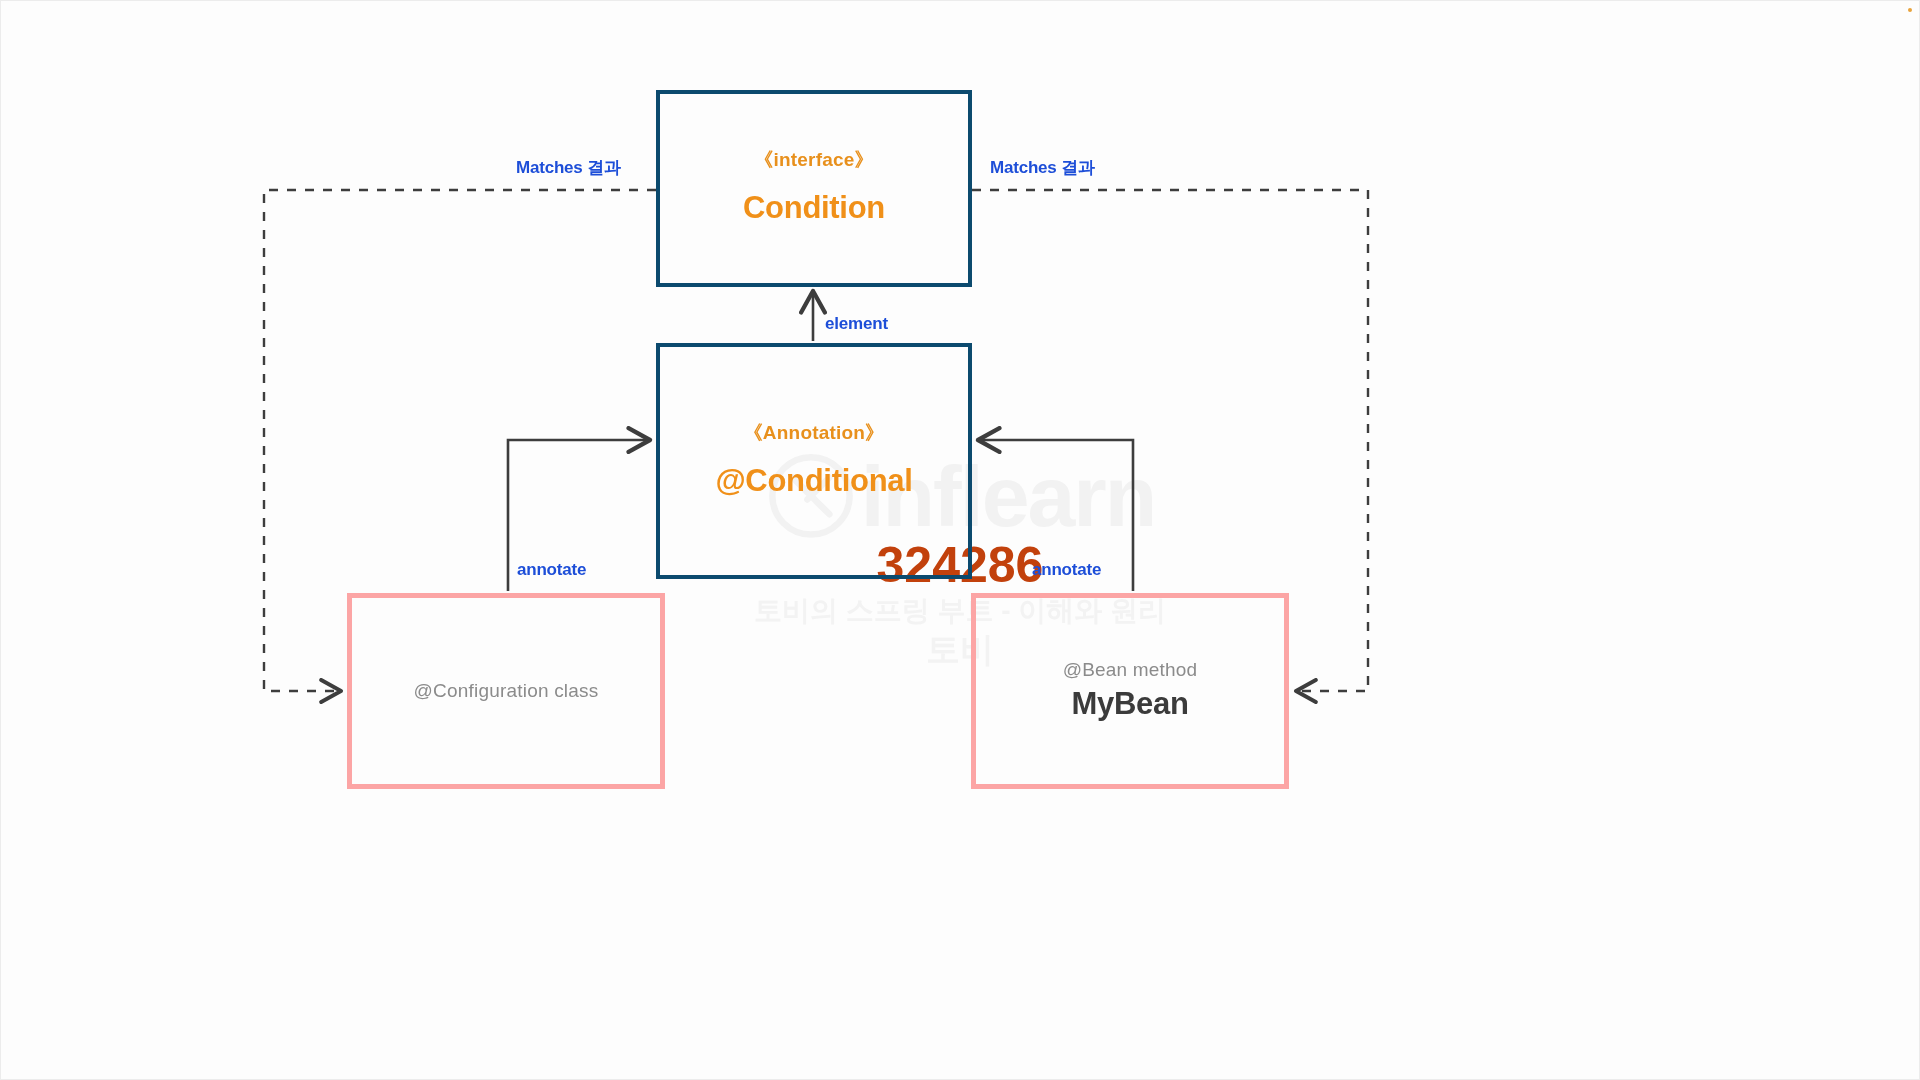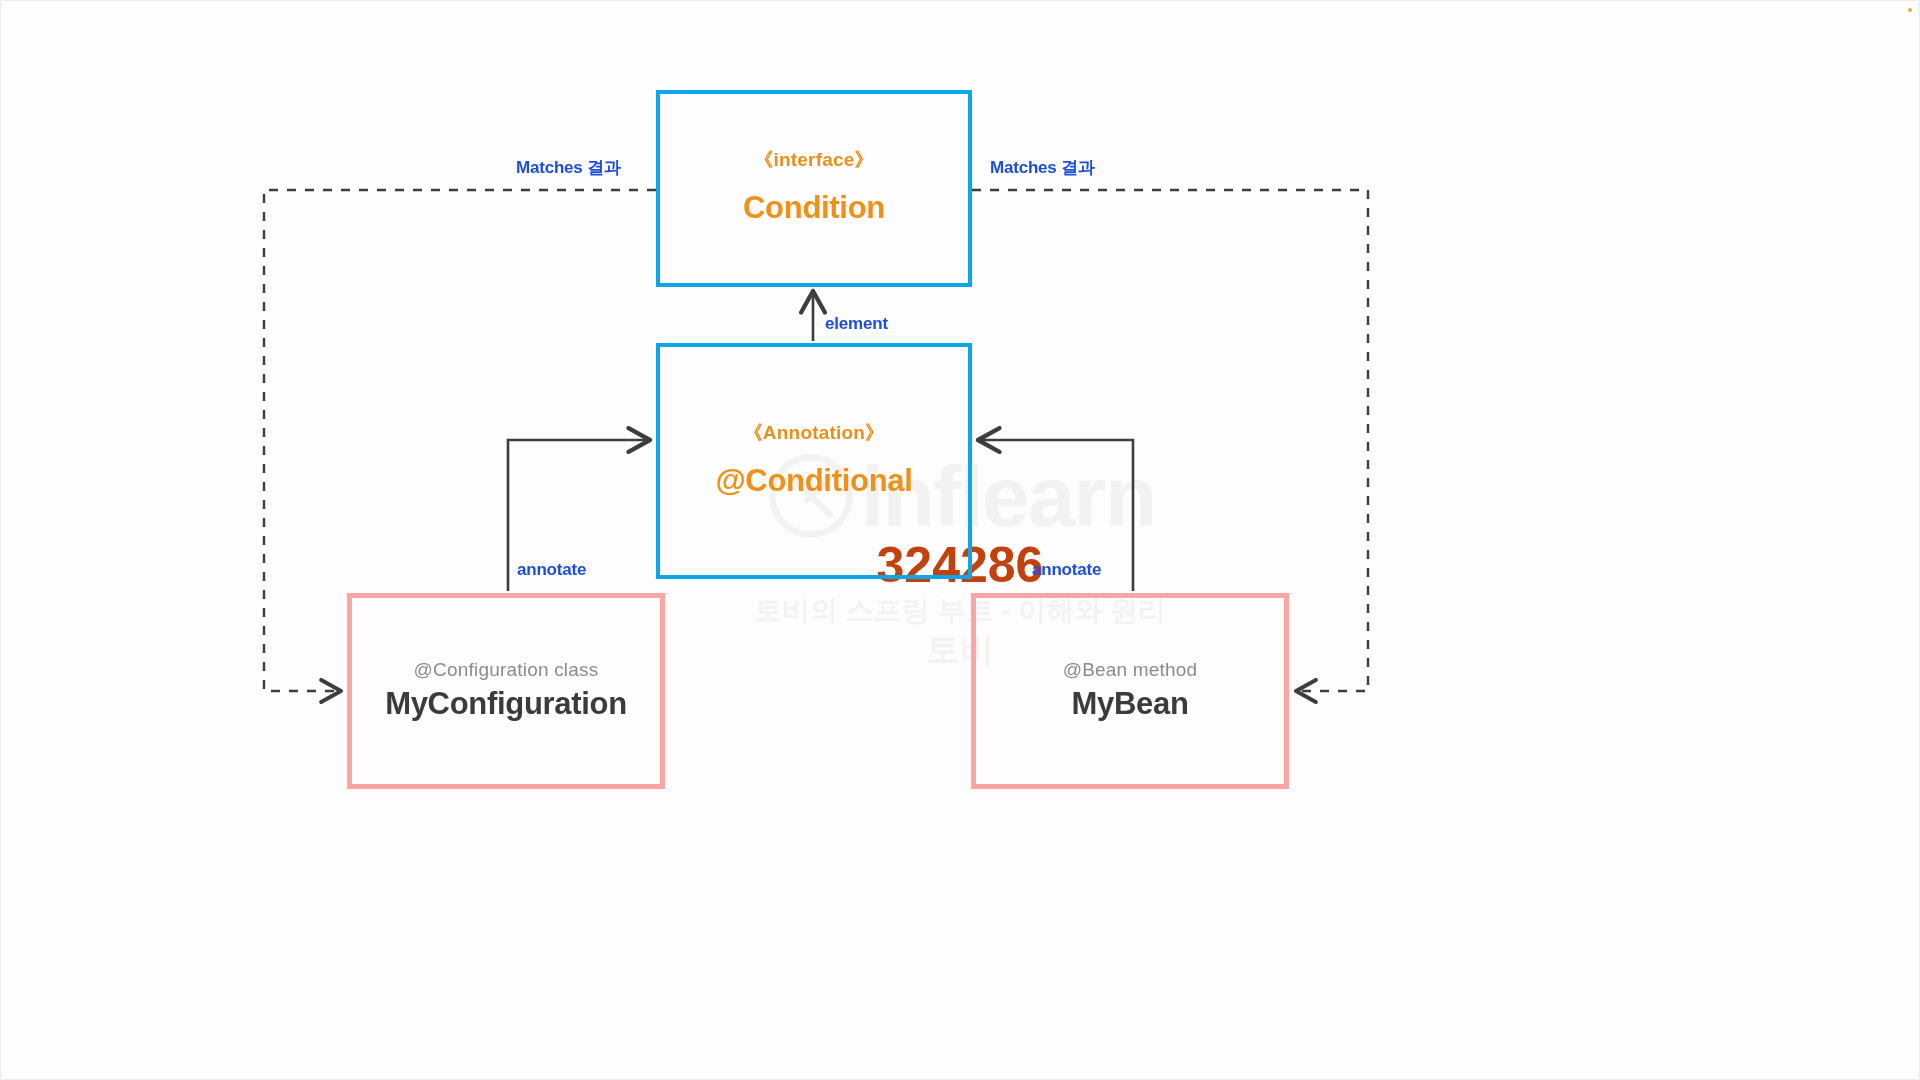--- a/index.html
+++ b/index.html
@@ -96,21 +96,21 @@
   .node {
     position: absolute;
     box-sizing: border-box;
     background: transparent;
     display: flex;
     flex-direction: column;
     align-items: center;
     justify-content: center;
     z-index: 3;
   }
-  .node.orange { border: 4px solid #0ea5e9; text-align: right; }
+  .node.orange { border: 4px solid #0c4a6e; text-align: right; }
   .node.gray   { border: 5px solid #fca5a5; }
 
   .node-stereotype {
     font-size: 19px;
     font-weight: 700;
     line-height: 1.2;
     letter-spacing: 0.2px;
   }
   .node-title {
     font-size: 31px;
@@ -190,21 +190,20 @@
     <div class="node-title">Condition</div>
   </div>
 
   <div class="node orange" id="node-conditional">
     <div class="node-stereotype">《Annotation》</div>
     <div class="node-title">@Conditional</div>
   </div>
 
   <div class="node gray" id="node-myconfig">
     <div class="node-stereotype">@Configuration class</div>
-    <div class="node-title">MyConfiguration</div>
   </div>
 
   <div class="node gray" id="node-mybean">
     <div class="node-stereotype">@Bean method</div>
     <div class="node-title">MyBean</div>
   </div>
 
   <div class="edge-label" id="lbl-matches-left">Matches 결과</div>
 
   <div class="edge-label" id="lbl-matches-right">Matches 결과</div>

